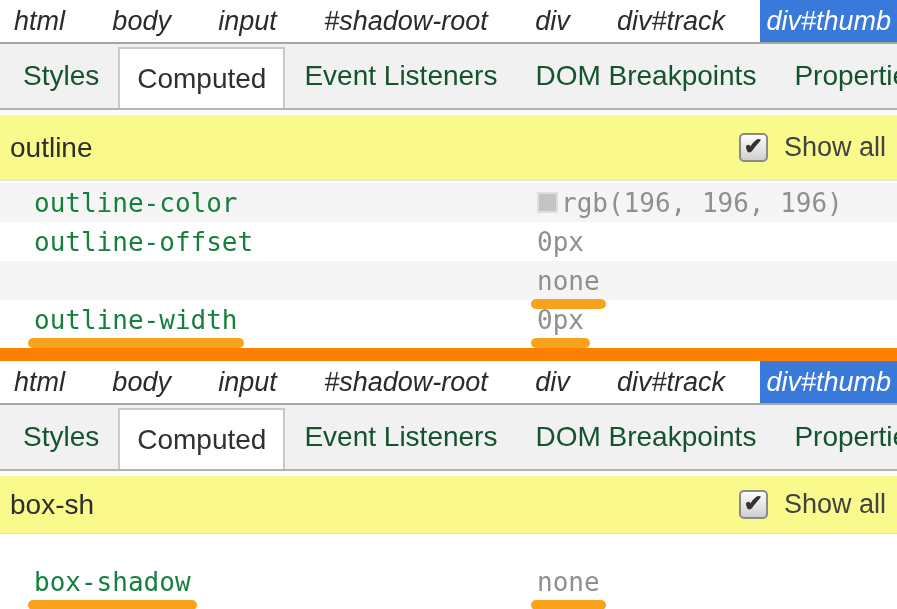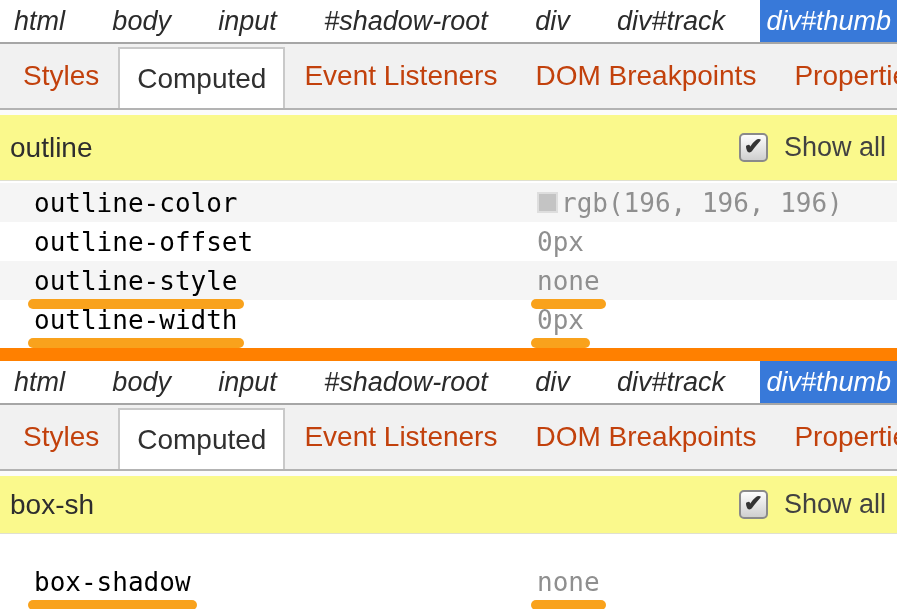--- a/index.html
+++ b/index.html
@@ -10,42 +10,42 @@
   .panel.p2{height:248px;}
 
   
   .crumbs{height:42px;border-bottom:2px solid #a6a6a6;display:flex;align-items:stretch;
           justify-content:space-between;background:#fff;padding-left:2px;}
   .crumb{display:flex;align-items:center;padding:0 12px;font-size:27px;color:#2b2b2b;cursor:default;white-space:nowrap;font-style:italic;}
   .crumb.sel{background:#3879D9;color:#fff;padding:0 6px;}
 
   
   .tabs{height:64px;background:#f1f1f1;border-bottom:2px solid #b3b3b3;display:flex;align-items:stretch;padding-left:4px;}
-  .tab{display:flex;align-items:center;padding:12px 19px;font-size:28px;color:#c2410c;white-space:nowrap;}
+  .tab{display:flex;align-items:center;padding:12px 19px;font-size:28px;color:#14532d;white-space:nowrap;}
   .tab.active{background:#fff;border:2px solid #c9c9c9;border-bottom:none;margin-top:3px;padding:0 17px;color:#303030;}
   .tabgap{height:5px;background:#fbfbfb;}
 
   
   .toolbar{background:#FAF98C;display:flex;align-items:center;padding:0 10px 0 10px;border-bottom:1px solid #e0e0d0;}
   .p1 .toolbar{height:65px;}
   .p2 .toolbar{height:57px;}
   .filter-text{font-size:28px;color:#2e2e2e;}
   .rightgrp{margin-left:auto;display:flex;align-items:center;gap:16px;padding-right:1px;}
   .cb{width:25px;height:25px;border:2px solid #8a8a8a;border-radius:5px;
       background:linear-gradient(#fdfdfd,#cfcfcf);display:flex;align-items:center;justify-content:center;}
   .cb::after{content:"\2714";font-size:23px;font-weight:bold;color:#333;line-height:1;margin-top:-2px;}
   .showall{font-size:27px;color:#414141;}
 
   
   .props{padding-top:2px;}
   .p2 .props{padding-top:26px;}
   .row{height:39px;display:flex;align-items:center;position:relative;font-family:"DejaVu Sans Mono","Liberation Mono",monospace;font-size:26px;}
   .p2 .row{height:44px;}
   .row.alt{background:#f5f5f5;}
-  .pname{color:#000000;margin-left:34px;position:relative;}
+  .pname{color:#15803d;margin-left:34px;position:relative;}
   .pval{position:absolute;left:537px;color:#8f8f8f;display:flex;align-items:center;}
   .pvtext{position:relative;}
   .marked .pname::after,.marked .pvtext::after{
       content:"";position:absolute;left:-6px;right:-6px;bottom:-13px;height:10px;
       border-radius:6px;background:#F9A21C;}
   .swatch{width:17px;height:17px;background:#c4c4c4;border:2px solid #dedede;margin-right:3px;display:inline-block;}
 
   .divider{height:13px;background:#FF8000;}
 </style>
 </head>
@@ -84,21 +84,20 @@
         <span class="pvtext">rgb(196, 196, 196)</span>
       </span>
     </div>
     <div class="row">
       <span class="pname">outline-offset</span>
       <span class="pval">
           <span class="pvtext">0px</span>
         </span>
     </div>
     <div class="row alt marked">
-      <span class="pname">outline-style</span>
       <span class="pval">
           <span class="pvtext">none</span>
         </span>
     </div>
     <div class="row marked">
       <span class="pname">outline-width</span>
       <span class="pval">
           <span class="pvtext">0px</span>
         </span>
     </div>

